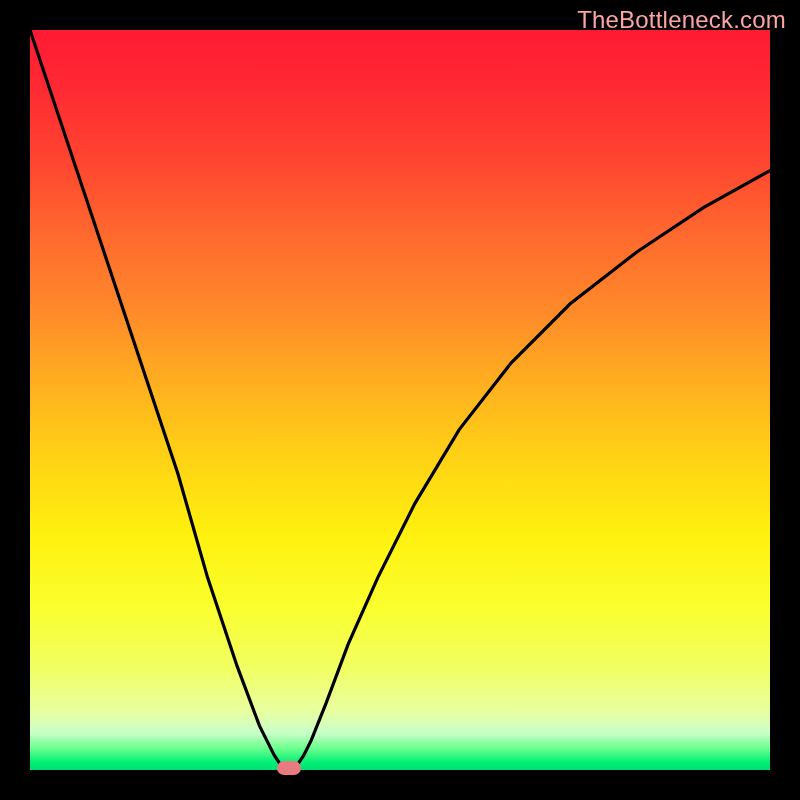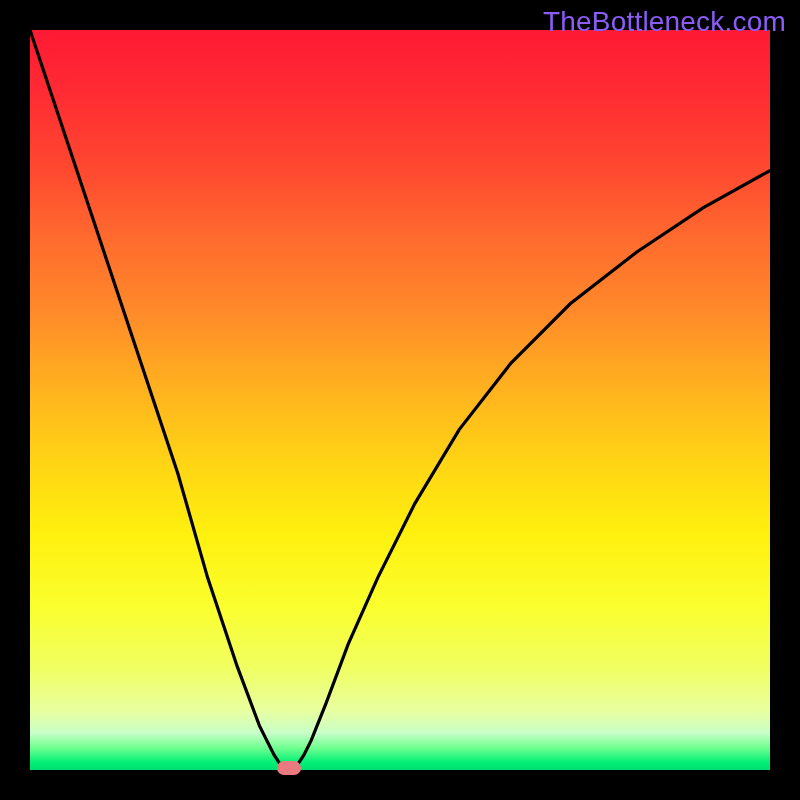--- a/index.html
+++ b/index.html
@@ -36,22 +36,22 @@
       #70ff90 97%,
       #00ef76 99%,
       #00e070 100%
     );
   }
   .watermark {
     position: absolute;
     top: 6px;
     right: 14px;
     font-family: Arial, Helvetica, sans-serif;
-    font-size: 28px;
-    color: #8b5cf6;
+    font-size: 24px;
+    color: #fca5a5;
     font-weight: 500;
     letter-spacing: 0.2px;
   }
   .curve-svg {
     position: absolute;
     left: 30px;
     top: 30px;
     width: 740px;
     height: 740px;
     overflow: visible;

